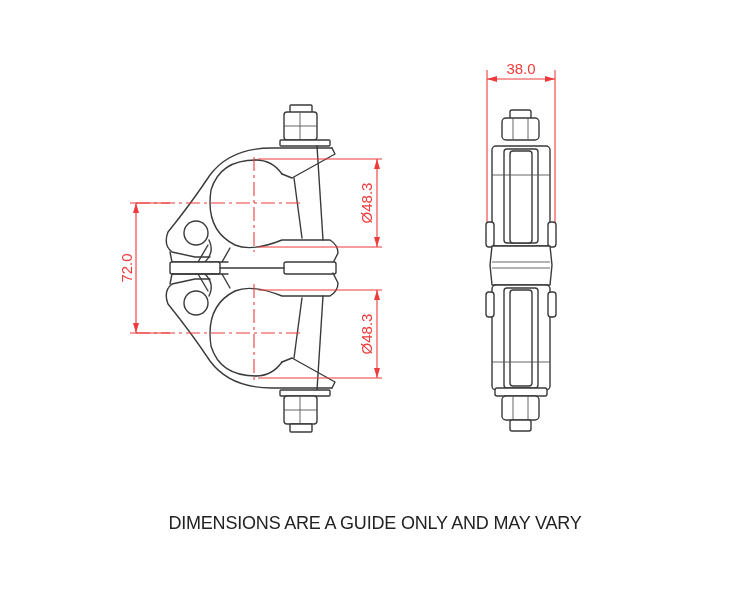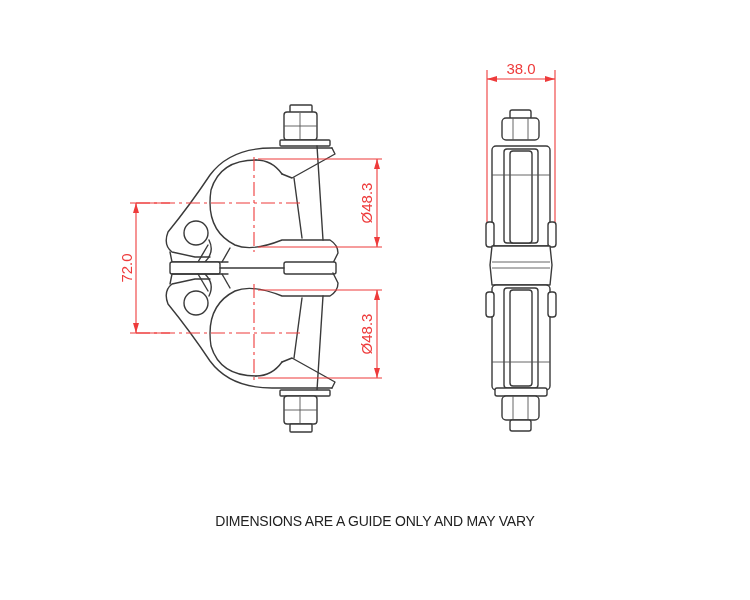--- a/index.html
+++ b/index.html
@@ -1,18 +1,18 @@
 <!DOCTYPE html>
 <html><head>
 <meta charset="utf-8">
 <style>
   html, body { margin:0; padding:0; background:#ffffff; }
   body { width:750px; height:600px; position:relative; overflow:hidden; font-family:"Liberation Sans", sans-serif; }
   #drawing { position:absolute; left:0; top:0; width:750px; height:600px; }
-  .footer-note { position:absolute; left:0; width:750px; top:513px; text-align:center; font-size:14px; color:#222222; letter-spacing:-0.2px; font-family:"Liberation Sans", sans-serif; }
+  .footer-note { position:absolute; left:0; width:750px; top:513px; text-align:center; font-size:18px; color:#222222; letter-spacing:-0.2px; font-family:"Liberation Sans", sans-serif; }
   svg text { font-family:"Liberation Sans", sans-serif; }
   .ol { fill:none; stroke:#3a3a3a; stroke-width:1.4; stroke-linejoin:round; stroke-linecap:round; }
   .olf { fill:#ffffff; stroke:#3a3a3a; stroke-width:1.4; stroke-linejoin:round; }
   .thin { fill:none; stroke:#555; stroke-width:0.9; }
   .dim { stroke:#ee3b3b; stroke-width:1.1; fill:none; }
   .ctr { stroke:#ee3b3b; stroke-width:1.1; fill:none; stroke-dasharray:14 4 3 4; }
   .arr { fill:#ee3b3b; }
   .dimtxt { fill:#ee3b3b; font-size:15px; }
 </style>
 </head>

